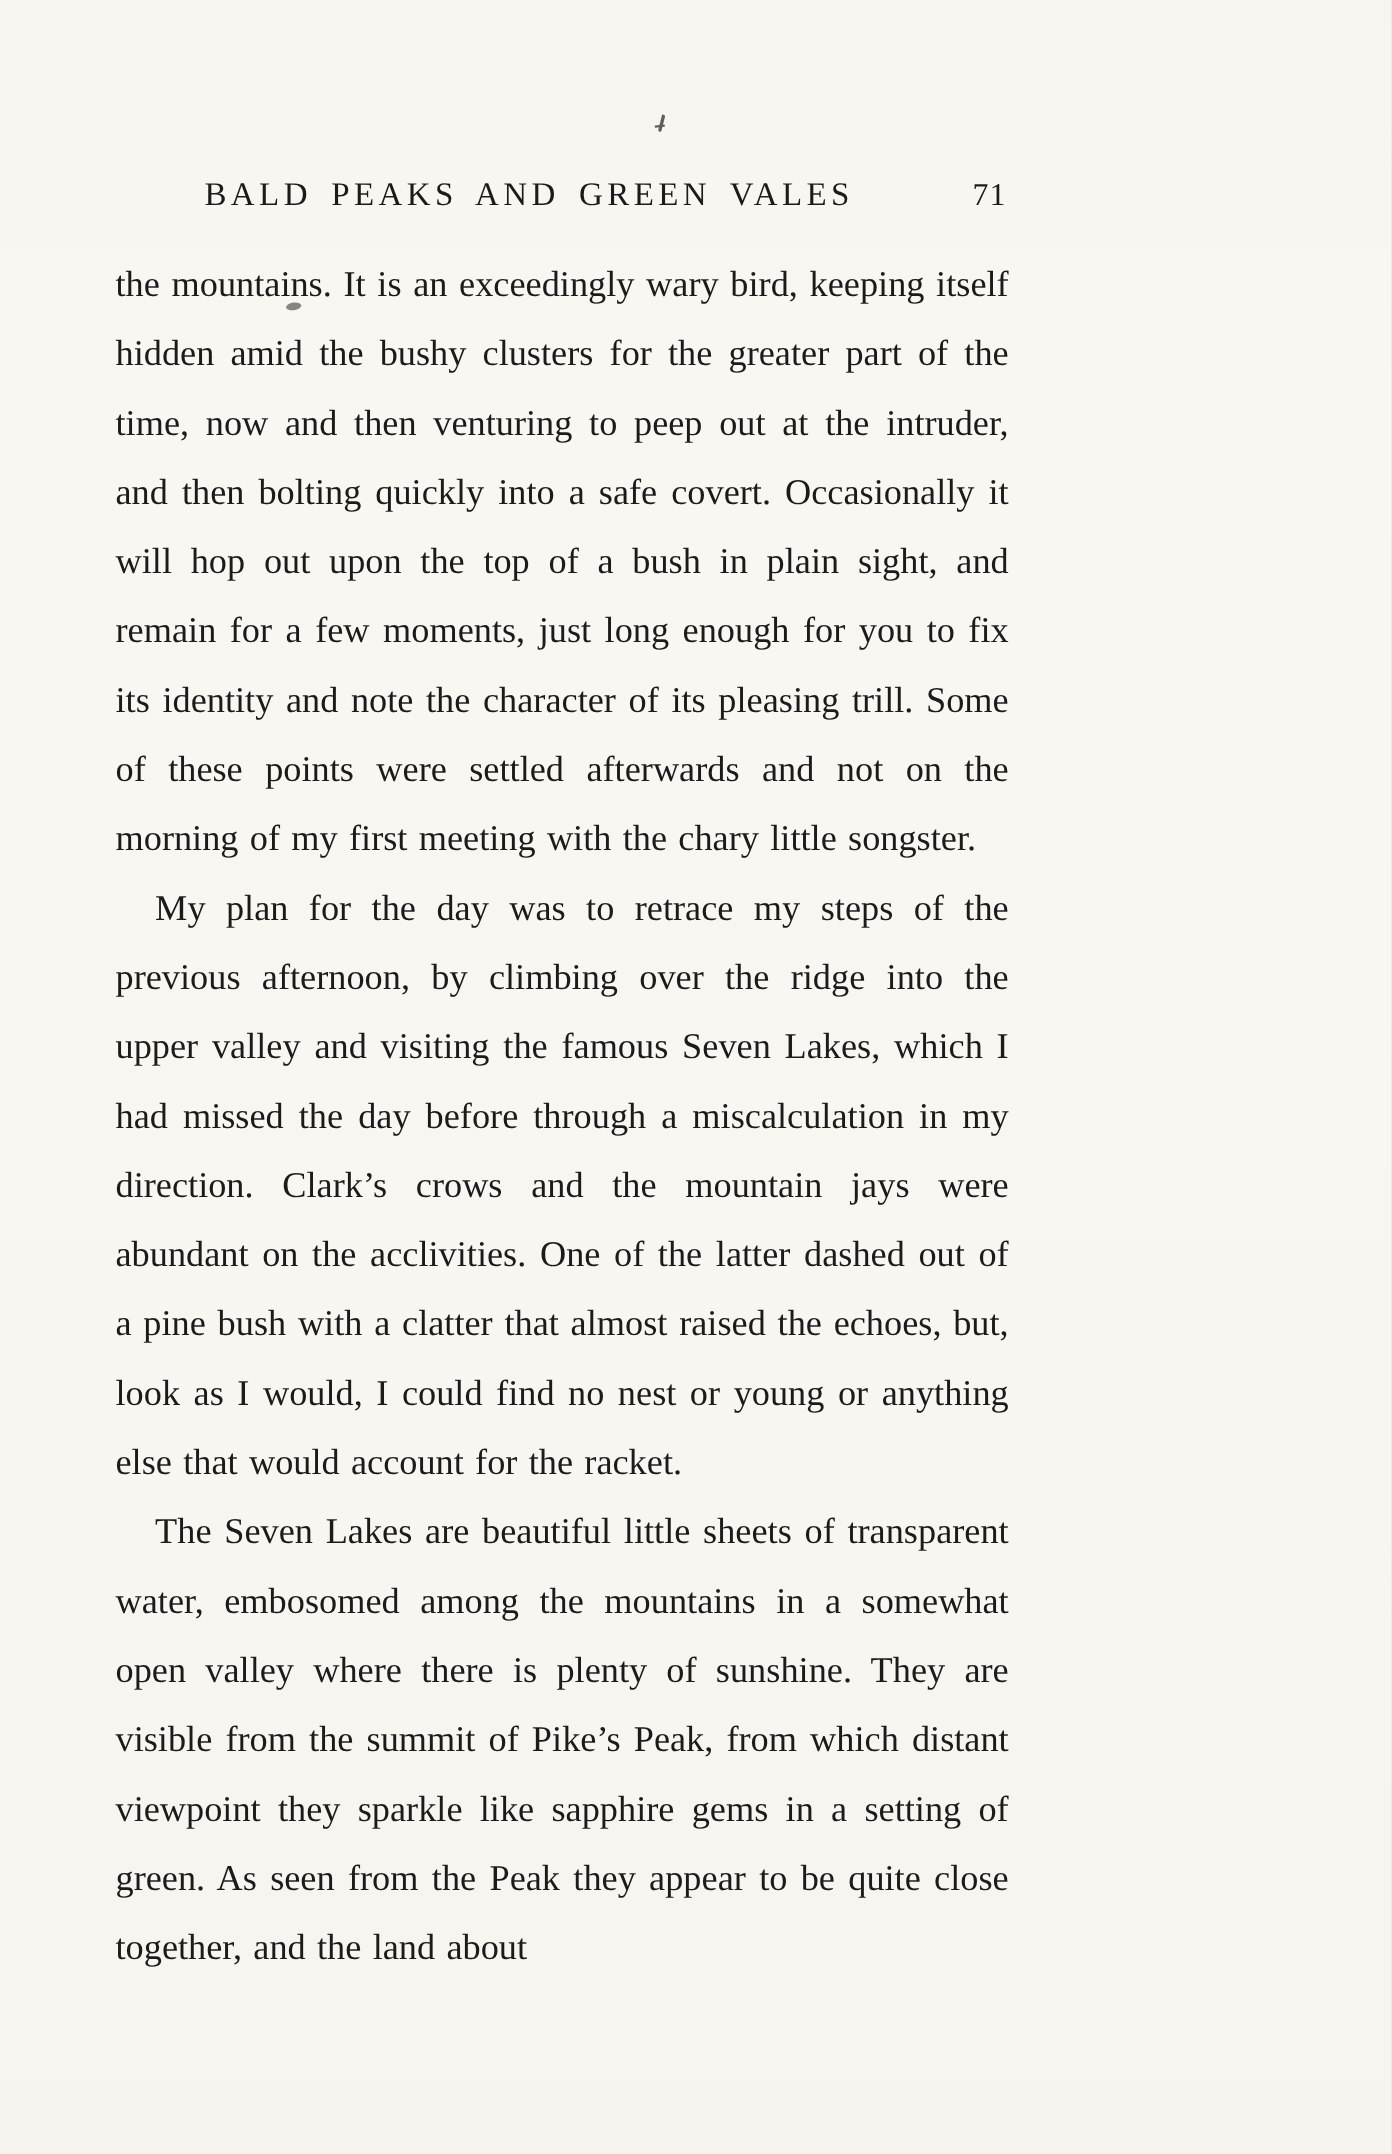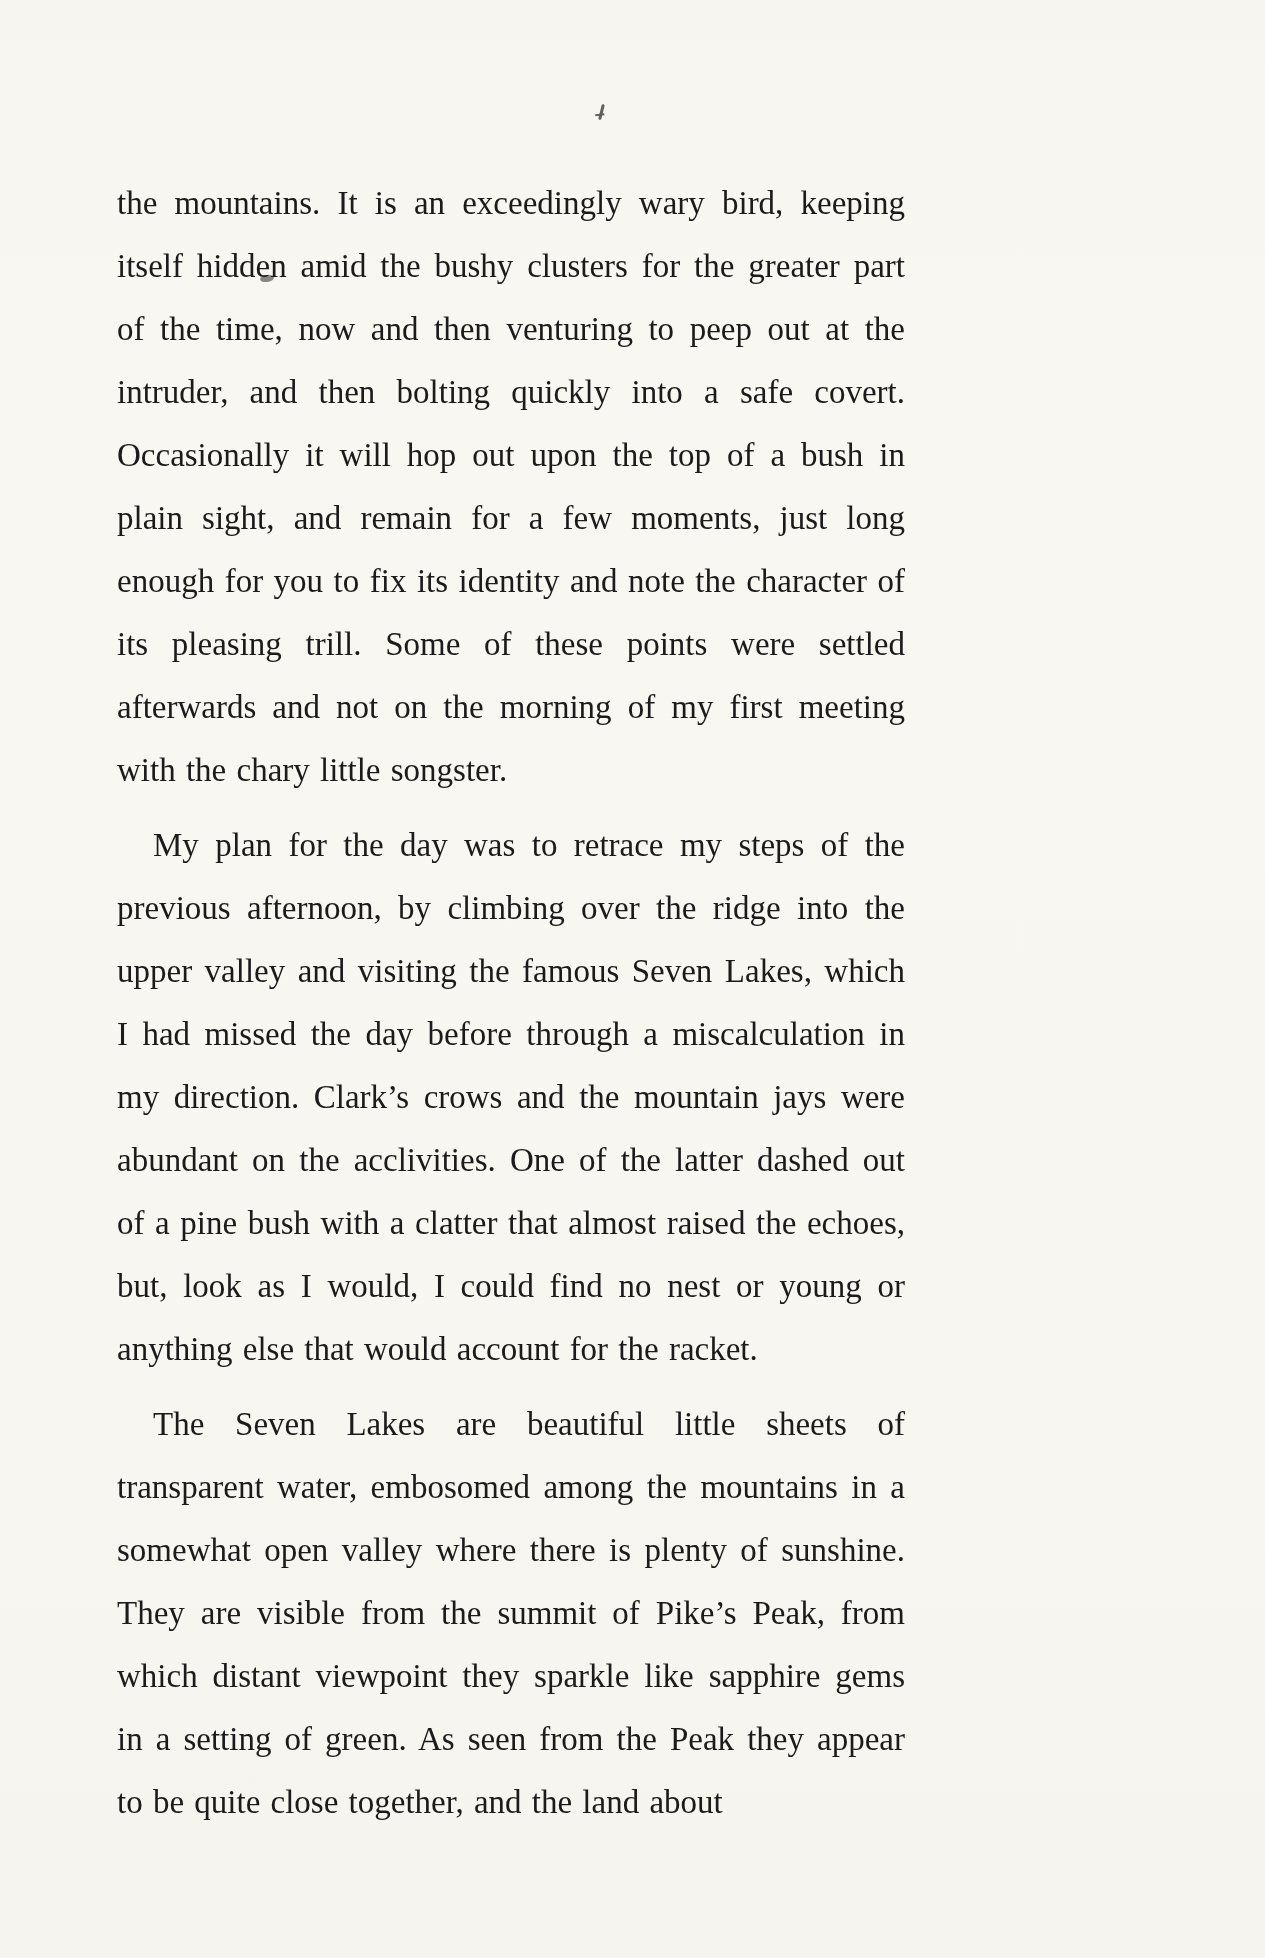--- a/index.html
+++ b/index.html
@@ -39,21 +39,21 @@
     padding-right: 60px;
   }
   .running-header .pagenum {
     position: absolute;
     right: 2px;
     top: 1px;
     font-size: 29px;
     letter-spacing: 1px;
   }
   .para {
-    margin: 12px;
+    margin: 0;
     font-size: 33px;
     line-height: 63px;
     text-align: justify;
     word-spacing: 2px;
   }
   .para.indented {
     text-indent: 36px;
   }
   .ink-mark {
     position: absolute;
@@ -91,20 +91,24 @@
 </head>
 <body>
 
 <div class="page">
 
   <span class="ink-mark"></span>
   <span class="smudge"></span>
 
   <div class="content">
 
+    <div class="running-header">
+      <span class="title">BALD PEAKS AND GREEN VALES</span>
+      <span class="pagenum">71</span>
+    </div>
 
     <p class="para">the mountains. It is an exceedingly wary bird, keeping itself hidden amid the bushy clusters for the greater part of the time, now and then venturing to peep out at the intruder, and then bolting quickly into a safe covert. Occasionally it will hop out upon the top of a bush in plain sight, and remain for a few moments, just long enough for you to fix its identity and note the character of its pleasing trill. Some of these points were settled afterwards and not on the morning of my first meeting with the chary little songster.</p>
 
     <p class="para indented">My plan for the day was to retrace my steps of the previous afternoon, by climbing over the ridge into the upper valley and visiting the famous Seven Lakes, which I had missed the day before through a miscalculation in my direction. Clark’s crows and the mountain jays were abundant on the acclivities. One of the latter dashed out of a pine bush with a clatter that almost raised the echoes, but, look as I would, I could find no nest or young or anything else that would account for the racket.</p>
 
     <p class="para indented">The Seven Lakes are beautiful little sheets of transparent water, embosomed among the mountains in a somewhat open valley where there is plenty of sunshine. They are visible from the summit of Pike’s Peak, from which distant viewpoint they sparkle like sapphire gems in a setting of green. As seen from the Peak they appear to be quite close together, and the land about</p>
 
   </div>
 </div>
 

